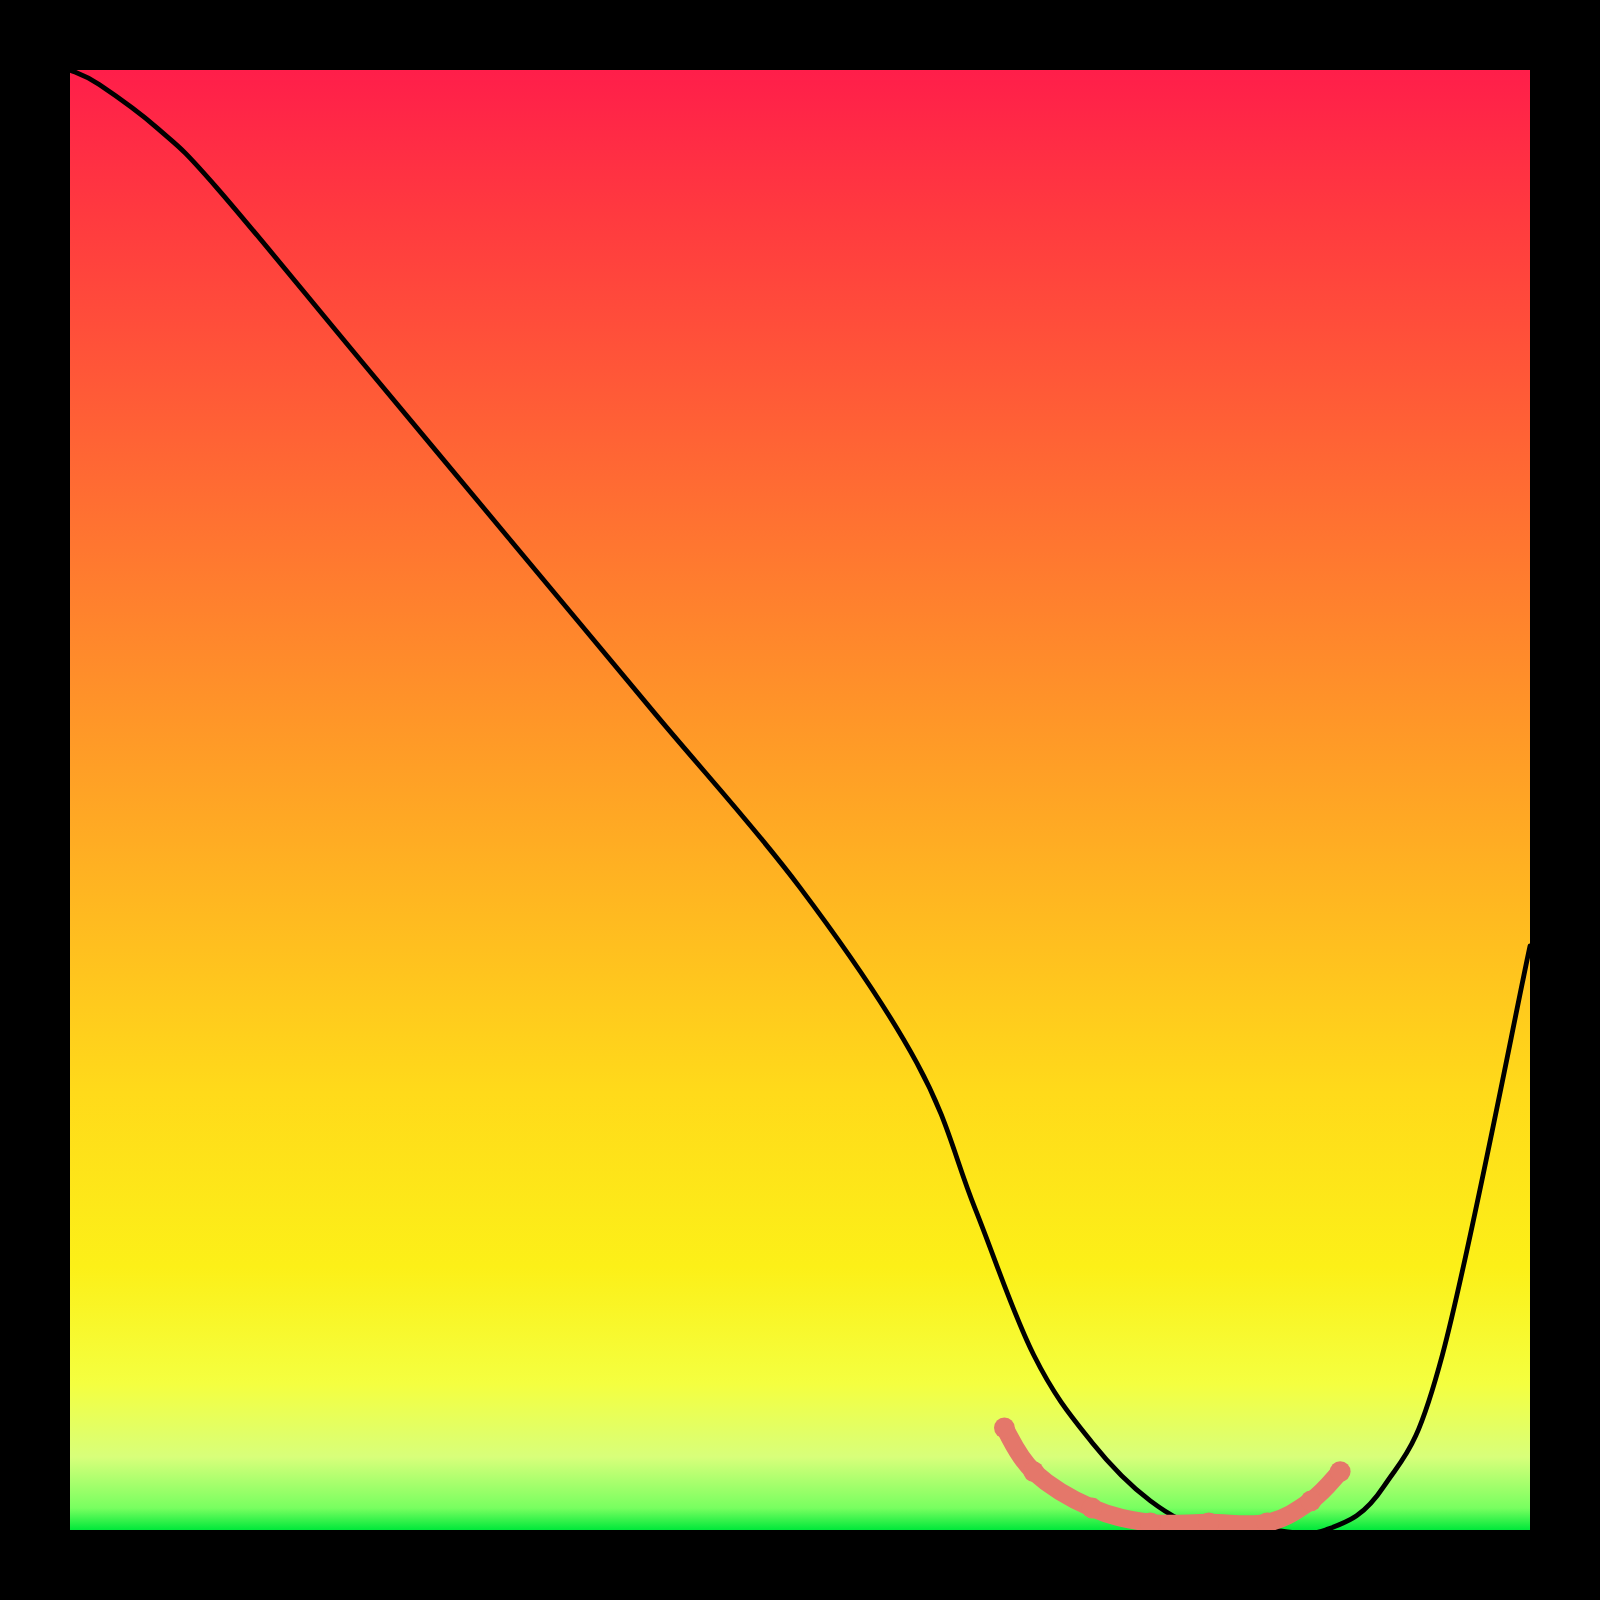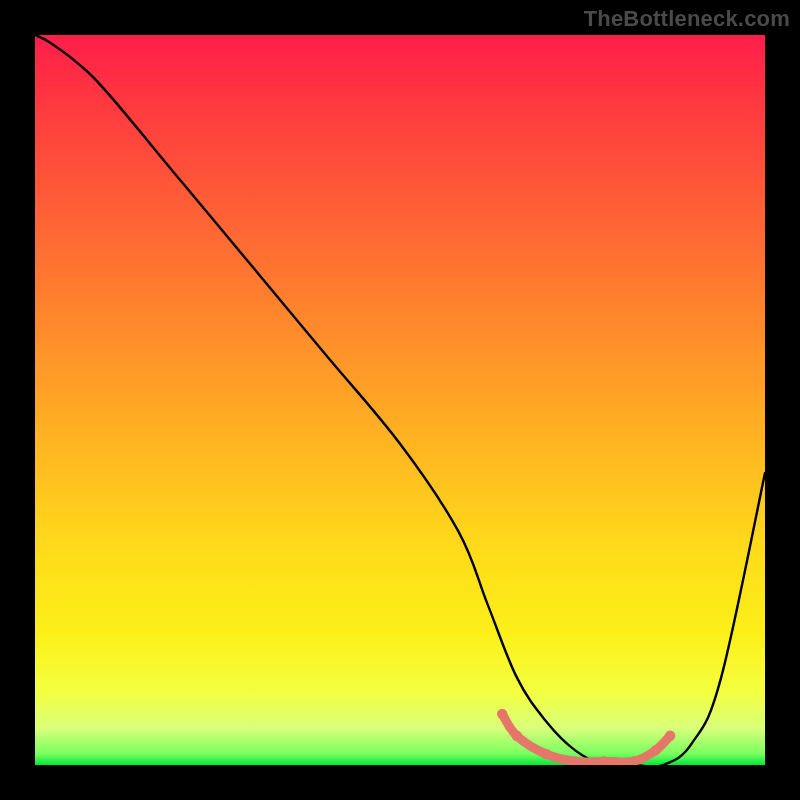--- a/index.html
+++ b/index.html
@@ -59,21 +59,20 @@
     inset: 0;
     width: 100%;
     height: 100%;
   }
 </style>
 </head>
 <body>
 
 <div class="frame">
 
-  <div class="watermark">TheBottleneck.com</div>
 
   <div class="plot-area">
     <div class="gradient-bg"></div>
 
     <svg class="curve" viewBox="0 0 730 730" preserveAspectRatio="none">
 
       <path d="M 0.0 0.0 C 2.6 1.3, 6.7 2.0, 14.6 7.3 C 22.5 12.6, 33.3 20.0, 43.8 29.2 C 54.3 38.4, 54.6 37.4, 73.0 58.4 C 91.4 79.4, 119.7 114.5, 146.0 146.0 C 172.3 177.5, 192.7 202.1, 219.0 233.6 C 245.3 265.1, 265.7 289.7, 292.0 321.2 C 318.3 352.7, 341.3 377.3, 365.0 408.8 C 388.7 440.3, 407.6 467.5, 423.4 496.4 C 439.2 525.3, 442.1 543.1, 452.6 569.4 C 463.1 595.7, 471.3 621.4, 481.8 642.4 C 492.3 663.4, 500.5 673.1, 511.0 686.2 C 521.5 699.3, 529.7 707.5, 540.2 715.4 C 550.7 723.3, 558.9 727.4, 569.4 730.0 C 579.9 732.6, 588.1 730.0, 598.6 730.0 C 609.1 730.0, 617.3 733.9, 627.8 730.0 C 638.3 726.1, 646.5 723.9, 657.0 708.1 C 667.5 692.3, 673.1 691.0, 686.2 642.4 C 699.3 593.8, 722.1 474.8, 730.0 438.0" fill="none" stroke="#000" stroke-width="2.4" stroke-linecap="round" stroke-linejoin="round"></path>
 
       <path d="M 467.2 678.9 C 469.8 682.8, 473.9 693.6, 481.8 700.8 C 489.7 708.0, 500.5 714.5, 511.0 719.0 C 521.5 723.6, 529.7 725.0, 540.2 726.4 C 550.7 727.7, 558.9 726.4, 569.4 726.4 C 579.9 726.4, 589.4 728.3, 598.6 726.4 C 607.8 724.4, 613.9 720.0, 620.5 715.4 C 627.1 710.8, 632.5 703.4, 635.1 700.8" fill="none" stroke="#e4776a" stroke-width="9" stroke-linecap="round" stroke-linejoin="round"></path>
 

